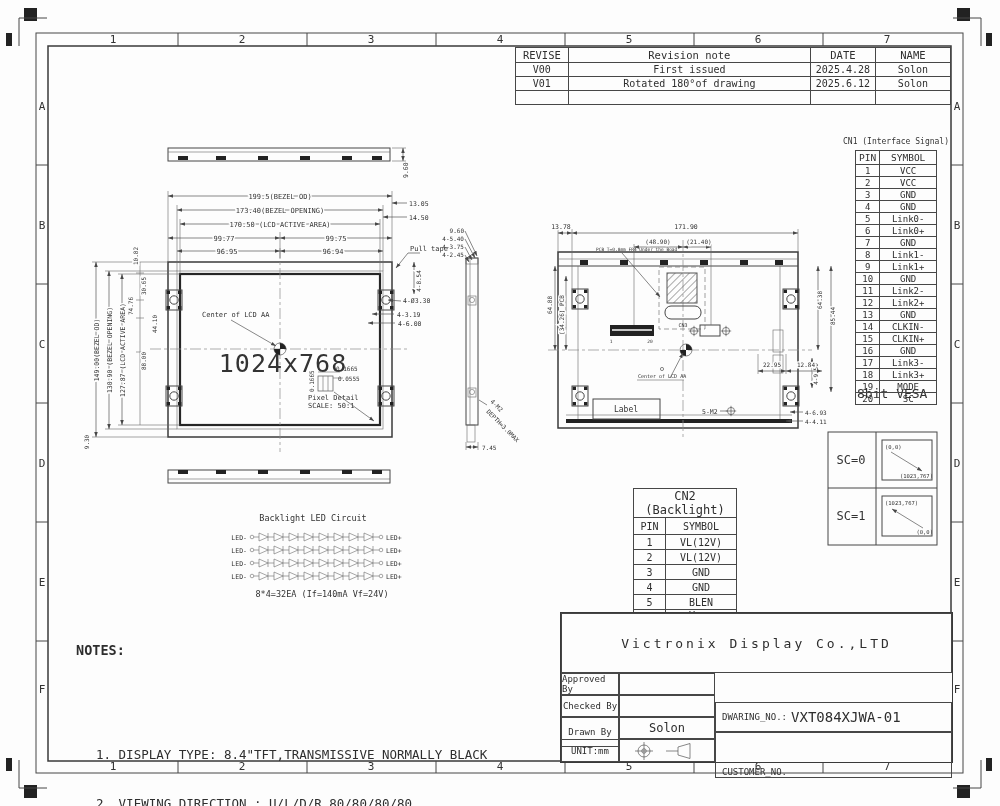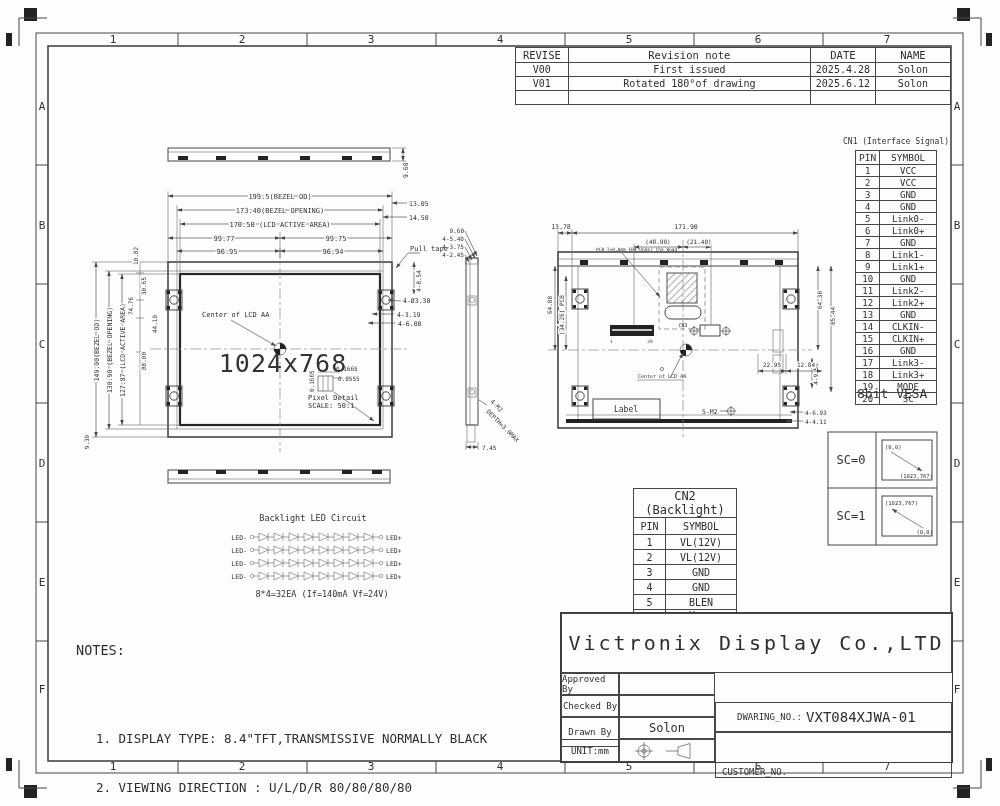--- a/index.html
+++ b/index.html
@@ -29,23 +29,23 @@
   .cn1-table{width:82px;font-size:9px;}
   .cn1-table td{height:11px;line-height:10px;}
   .cn1-table .hd{height:13px;font-size:9.5px;}
   .cn2-table{width:104px;font-size:10px;}
   .cn2-table td{height:14px;}
   .cn2-table .ttl{height:17px;font-size:12px;margin-left:11px;}
   .cn2-table .hd{height:16px;}
   .tb{position:absolute;border:1.4px solid #3a3a3a;background:#fdfdfd;}
   .tb .cell{position:absolute;box-sizing:border-box;border:0.7px solid #474747;}
   .lbl9{font-size:9px;} .val12{font-size:12px;}
-  .company{font-size:20px;letter-spacing:3px;white-space:nowrap;text-align:center;}
+  .company{font-size:13px;letter-spacing:3px;white-space:nowrap;text-align:center;}
   .notes{font-size:12.5px;line-height:16.2px;white-space:pre;}
-  .notes .hdg{font-size:13.5px;margin-bottom:8px;}
+  .notes .hdg{font-size:13.5px;margin-bottom:24px;font-weight:bold;}
 </style>
 </head>
 <body>
 
 <div class="page">
 
 <svg class="abs" style="left:0;top:0" width="1000" height="806" viewBox="0 0 1000 806">
   <defs>
     <marker id="arr" viewBox="0 0 10 10" refX="9" refY="5" markerWidth="8" markerHeight="8" orient="auto-start-reverse">
       <path d="M0,1.8 L9,5 L0,8.2 z" fill="#474747"></path>
@@ -610,21 +610,21 @@
     <svg width="70" height="20" viewBox="0 0 70 20">
       <circle cx="12" cy="10" r="6" class="dl"></circle>
       <circle cx="12" cy="10" r="2.2" class="dl"></circle>
       <line x1="3" y1="10" x2="21" y2="10" class="dl"></line>
       <line x1="12" y1="1" x2="12" y2="19" class="dl"></line>
       <line x1="34" y1="10" x2="46" y2="10" class="dl"></line>
       <polygon points="46,6 58,2.5 58,17.5 46,14" class="dl"></polygon>
     </svg>
   </div>
   <div class="cell" style="left:154px;top:89px;width:237px;height:30px;display:flex;align-items:center">
-    <span class="lbl9" style="padding-left:21px">DWARING_NO.:</span>
+    <span class="lbl9" style="padding-left:6px">DWARING_NO.:</span>
     <span style="font-size:14px;padding-left:4px">VXT084XJWA-01</span>
   </div>
   <div class="cell" style="left:154px;top:119px;width:237px;height:46px;display:flex;align-items:flex-end">
     <span class="lbl9" style="padding-left:6px">CUSTOMER_NO.</span>
   </div>
 </div>
 
 </div>
 
 </body></html>

